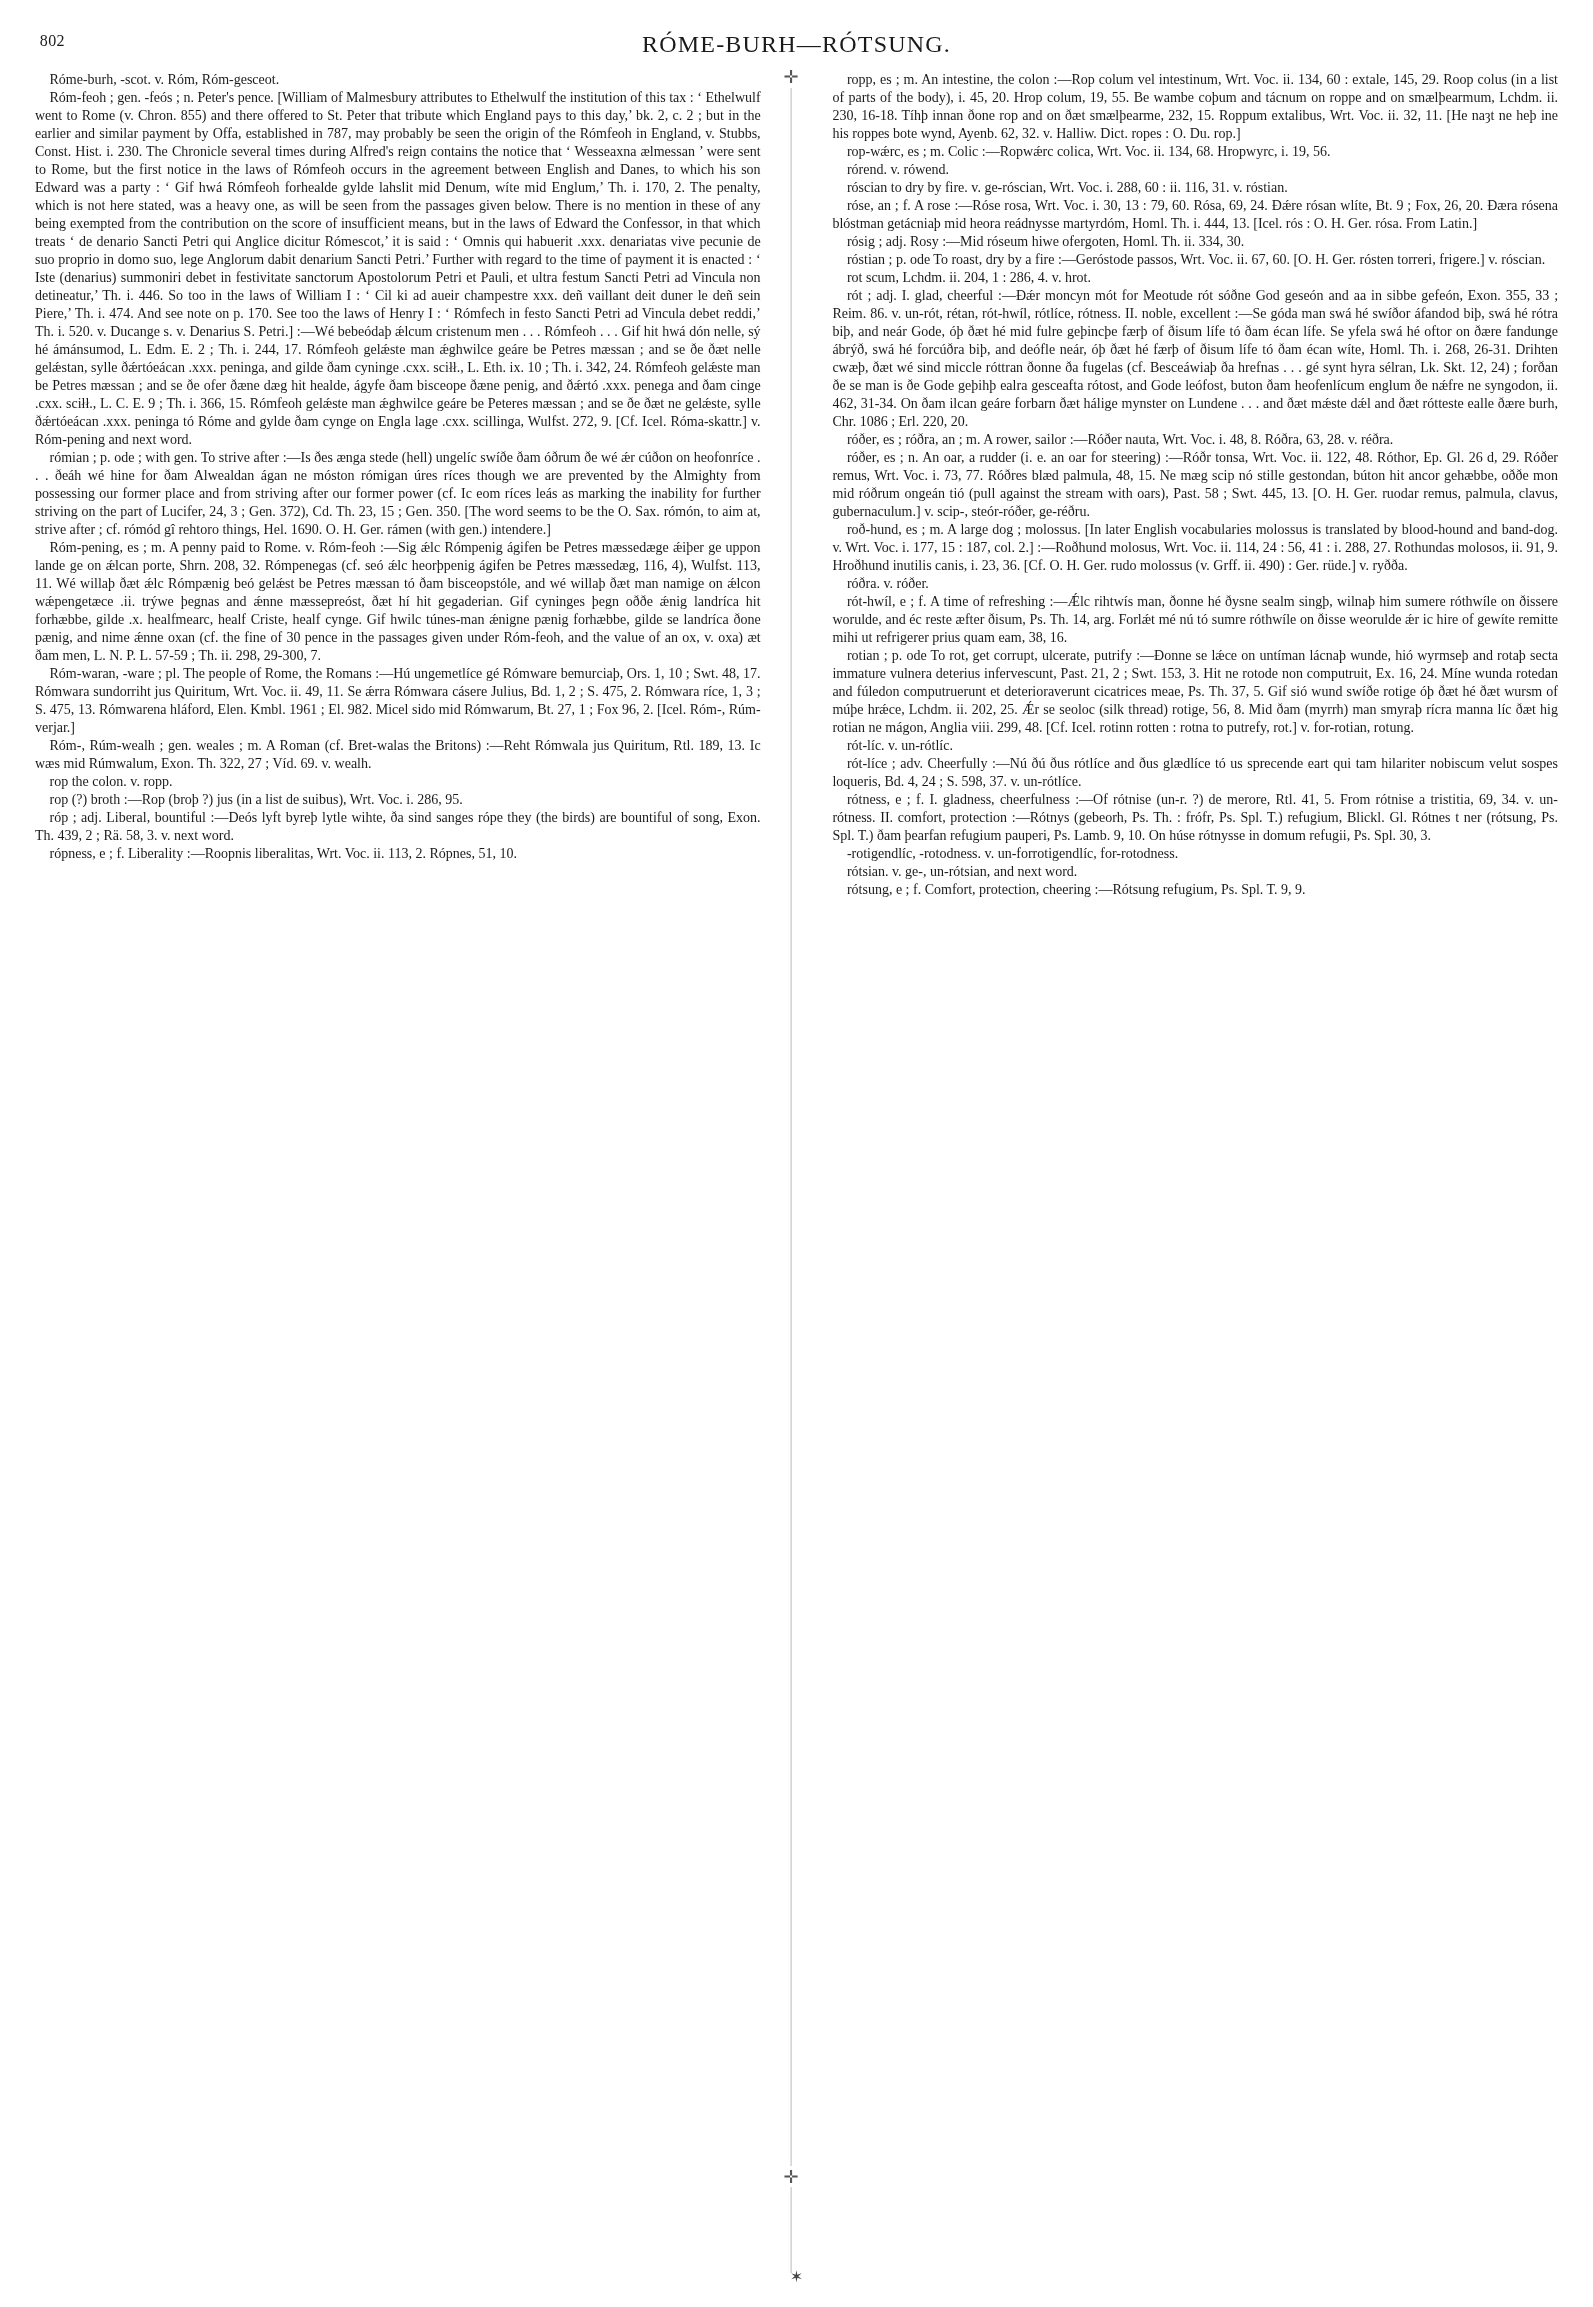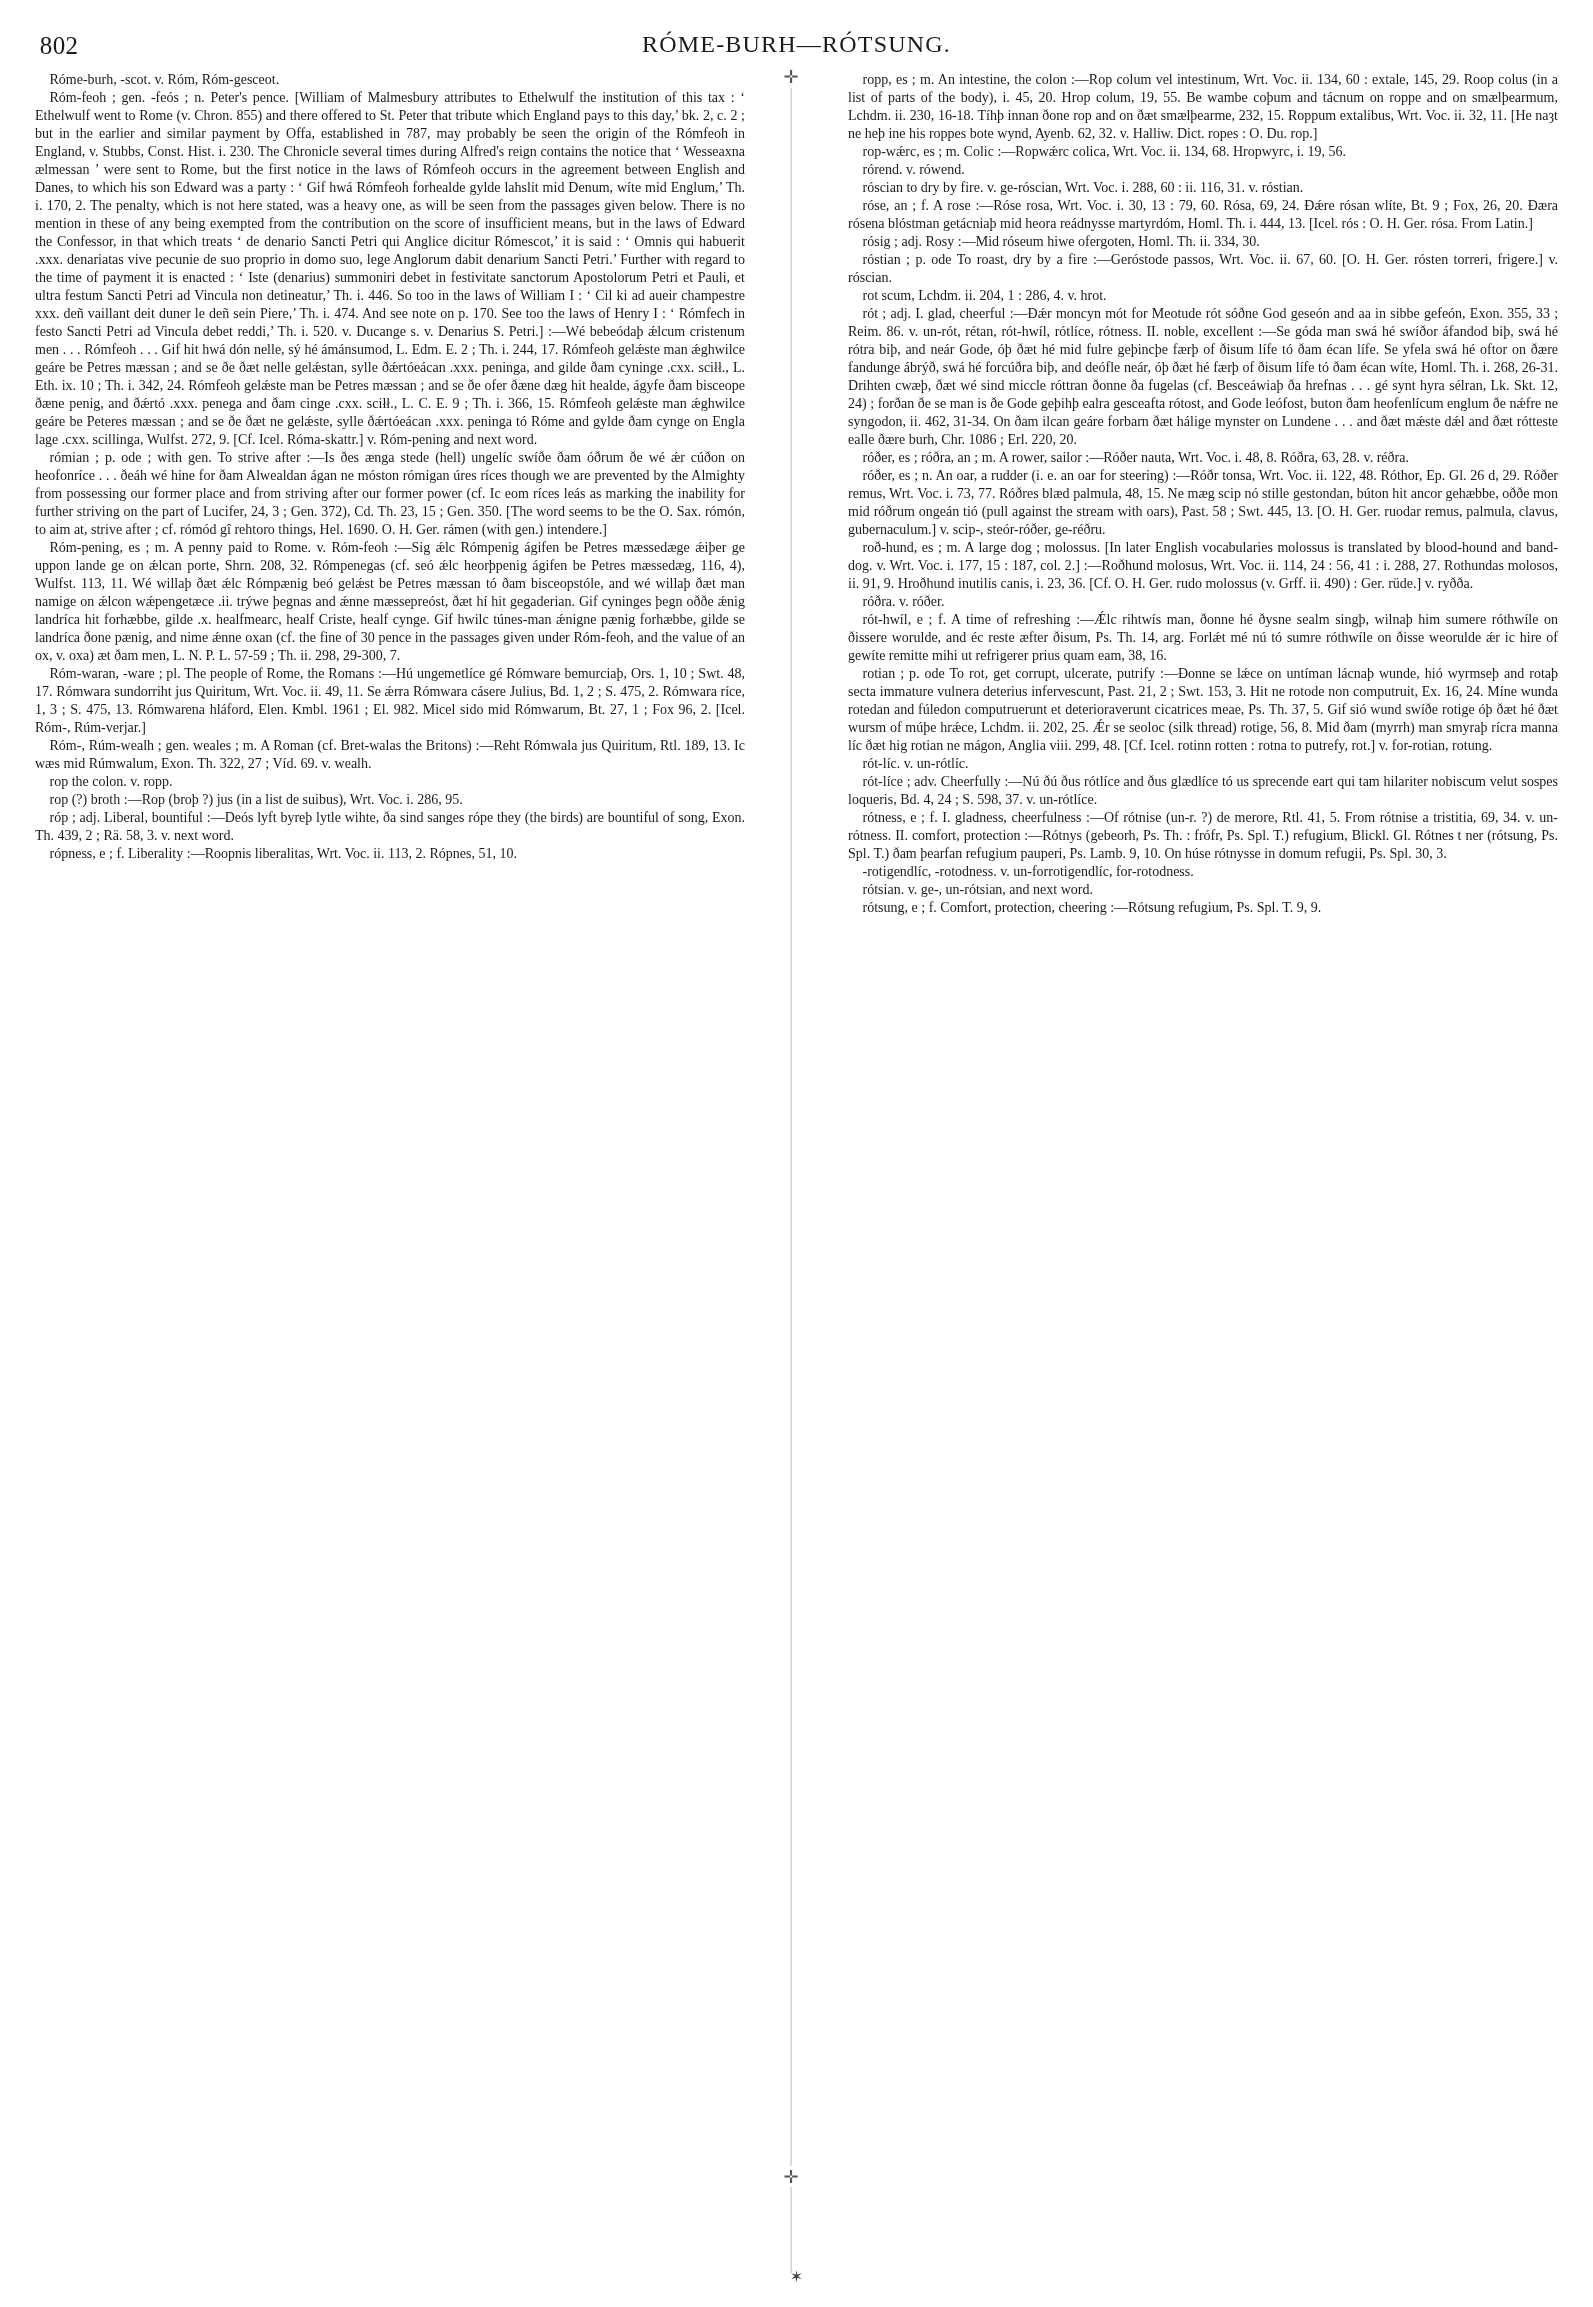--- a/index.html
+++ b/index.html
@@ -22,38 +22,37 @@
     padding: 27.4px 35px 24px 35px;
   }
   .header {
     position: relative;
     height: 44px;
   }
   .folio {
     position: absolute;
     left: 4.8px;
     top: 4.8px;
-    font-size: 25px;
+    font-size: 16px;
     letter-spacing: 0.4px;
   }
   .running-head {
     position: absolute;
     left: 0;
     right: 0;
     top: 4px;
     text-align: center;
     font-size: 24px;
     letter-spacing: 1.2px;
   }
   .columns {
     position: relative;
     display: flex;
     width: 100%;
     height: 2202px;
-    gap: 16px;
   }
   .col {
     width: 730px;
     font-size: 14px;
     line-height: 1.285;
     text-align: justify;
     text-justify: inter-word;
     hyphens: none;
   }
   .col-left { padding-right: 13px; }

